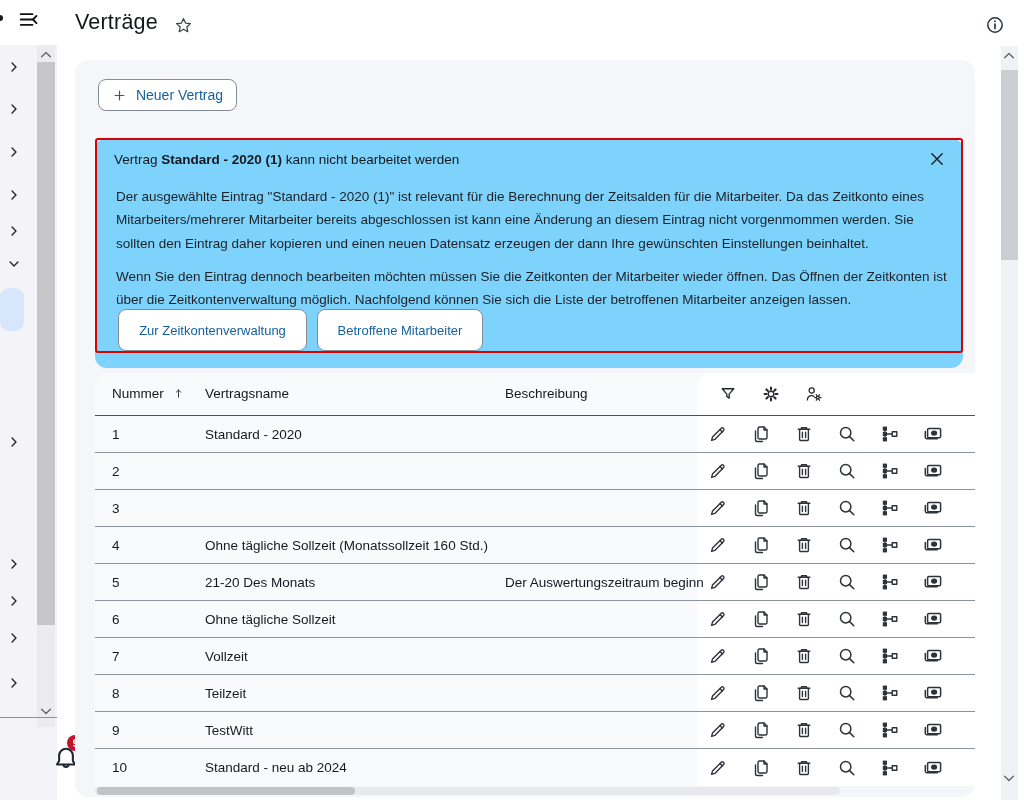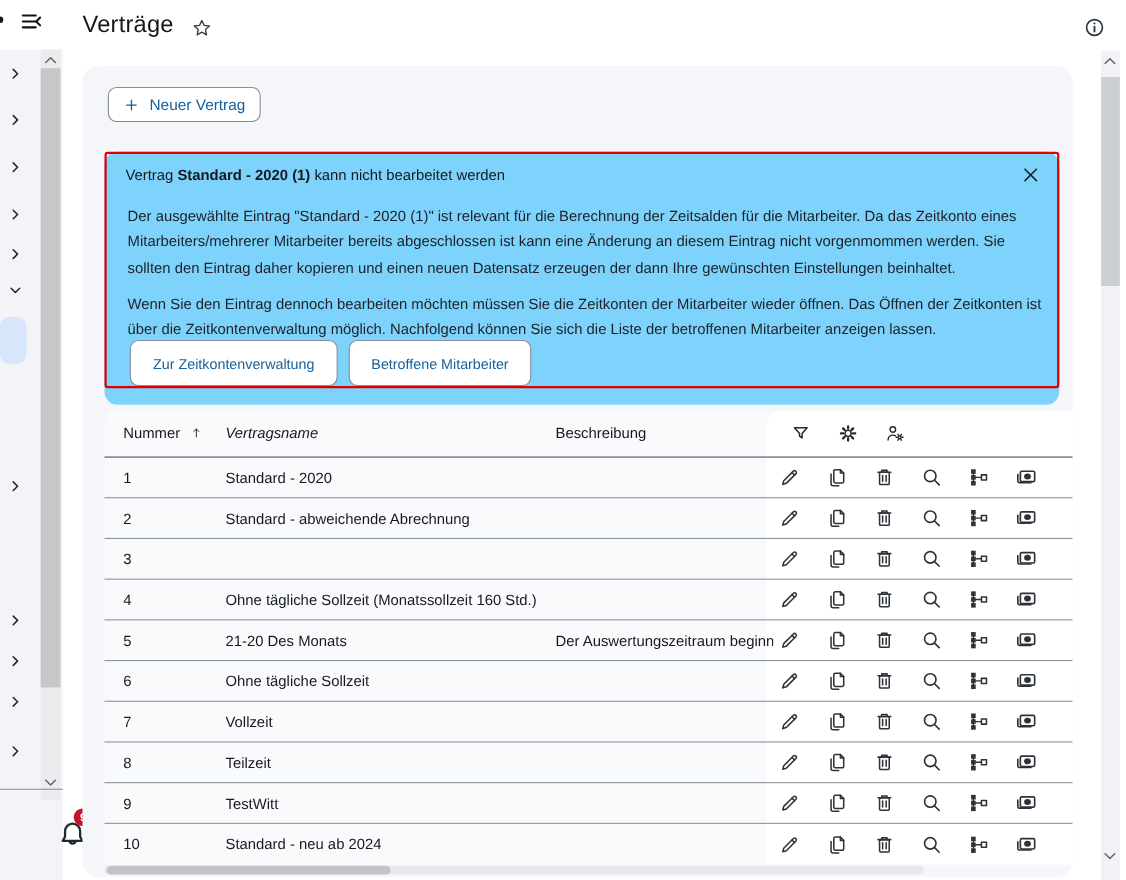--- a/index.html
+++ b/index.html
@@ -65,21 +65,21 @@
   .warn-btn{position:absolute;top:169px;height:42px;background:#fff;border:1px solid #868c96;border-radius:8px;
     color:var(--accent);font-family:inherit;font-size:13px;cursor:pointer;}
   .warn-btn.b1{left:21px;width:189px;}
   .warn-btn.b2{left:220px;width:166px;}
 
   
   .table-area{position:absolute;left:20px;top:313px;width:880px;height:413px;background:#f9fafc;border-top-left-radius:12px;}
   .actions-panel{position:absolute;left:602px;top:0;width:278px;height:413px;background:#fff;border-top-left-radius:14px;}
   .t-header{position:absolute;left:0;top:0;width:880px;height:43px;border-bottom:1px solid #4d525a;}
   .h-label{position:absolute;top:13px;font-size:13.5px;color:#14171c;white-space:nowrap;display:flex;align-items:center;gap:8px;}
-  .h-num{left:17px;} .h-name{left:110px;font-style:italic;} .h-desc{left:410px;}
+  .h-num{left:17px;} .h-name{left:110px;} .h-desc{left:410px;}
   .sort-ic{width:13px;height:13px;color:#1b1e24;}
   .sort-ic svg{width:13px;height:13px;}
   .tools{position:absolute;left:624px;top:0;height:42px;display:flex;align-items:center;gap:25px;}
   .tool{width:18px;height:18px;color:#24282e;cursor:pointer;}
   .tool svg{width:18px;height:18px;}
   .t-body{position:absolute;left:0;top:43px;width:880px;}
   .t-row{position:absolute;left:0;width:880px;height:37px;border-bottom:1px solid #8d939d;cursor:pointer;}
   .t-row.last{border-bottom:none;}
   .t-cell{position:absolute;top:11px;font-size:13.5px;color:#16191f;white-space:nowrap;overflow:hidden;}
   .c-num{left:17px;width:80px;}
@@ -323,21 +323,20 @@
                 <svg viewBox="0 0 20 20" fill="none" stroke="currentColor" stroke-width="1.5" stroke-linecap="round" stroke-linejoin="round">
                   <path d="M2.3 7.4v5.9a1.4 1.4 0 0 0 1.4 1.4h10.6"></path>
                   <rect x="4.6" y="4.4" width="13" height="9.4" rx="1.3" fill="#fff"></rect>
                   <ellipse cx="11.1" cy="9.1" rx="3.1" ry="2.7" fill="currentColor" stroke="none"></ellipse>
                 </svg>
               </span>
             </span>
      </div>
           <div class="t-row" style="top:37px">
        <span class="t-cell c-num">2</span>
-       <span class="t-cell c-name">Standard - abweichende Abrechnung</span>
        <span class="t-cell c-desc"></span>
        <span class="acts">
               <span class="act">
                 <svg viewBox="0 0 20 20" fill="none" stroke="currentColor" stroke-width="1.4" stroke-linecap="round" stroke-linejoin="round">
                   <path d="M3.6 16.4l.9-3.3 8.8-8.8a1.63 1.63 0 0 1 2.3 2.3l-8.8 8.8-3.2.9z"></path>
                   <path d="M12 5.6l2.3 2.3"></path>
                 </svg>
               </span>
               <span class="act">
                 <svg viewBox="0 0 20 20" fill="none" stroke="currentColor" stroke-width="1.4" stroke-linecap="round" stroke-linejoin="round">

